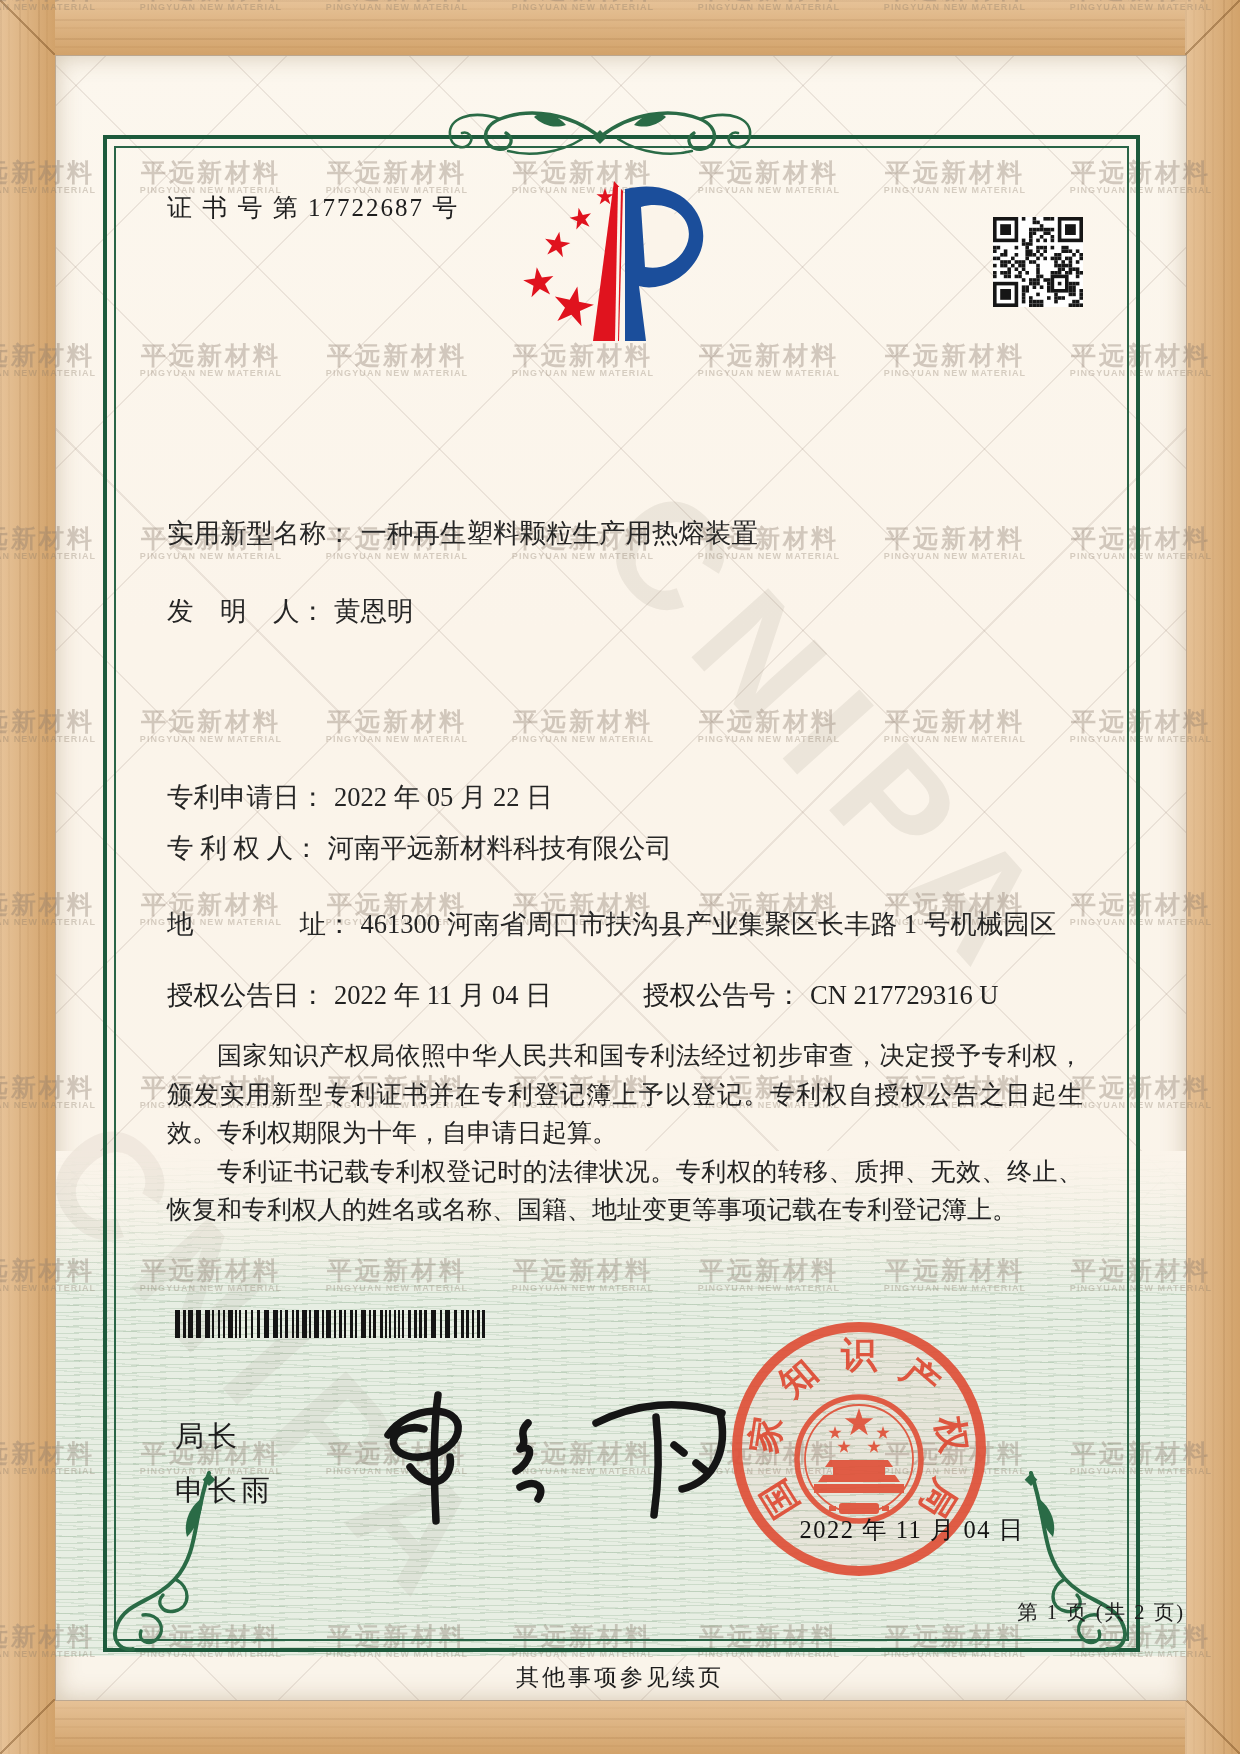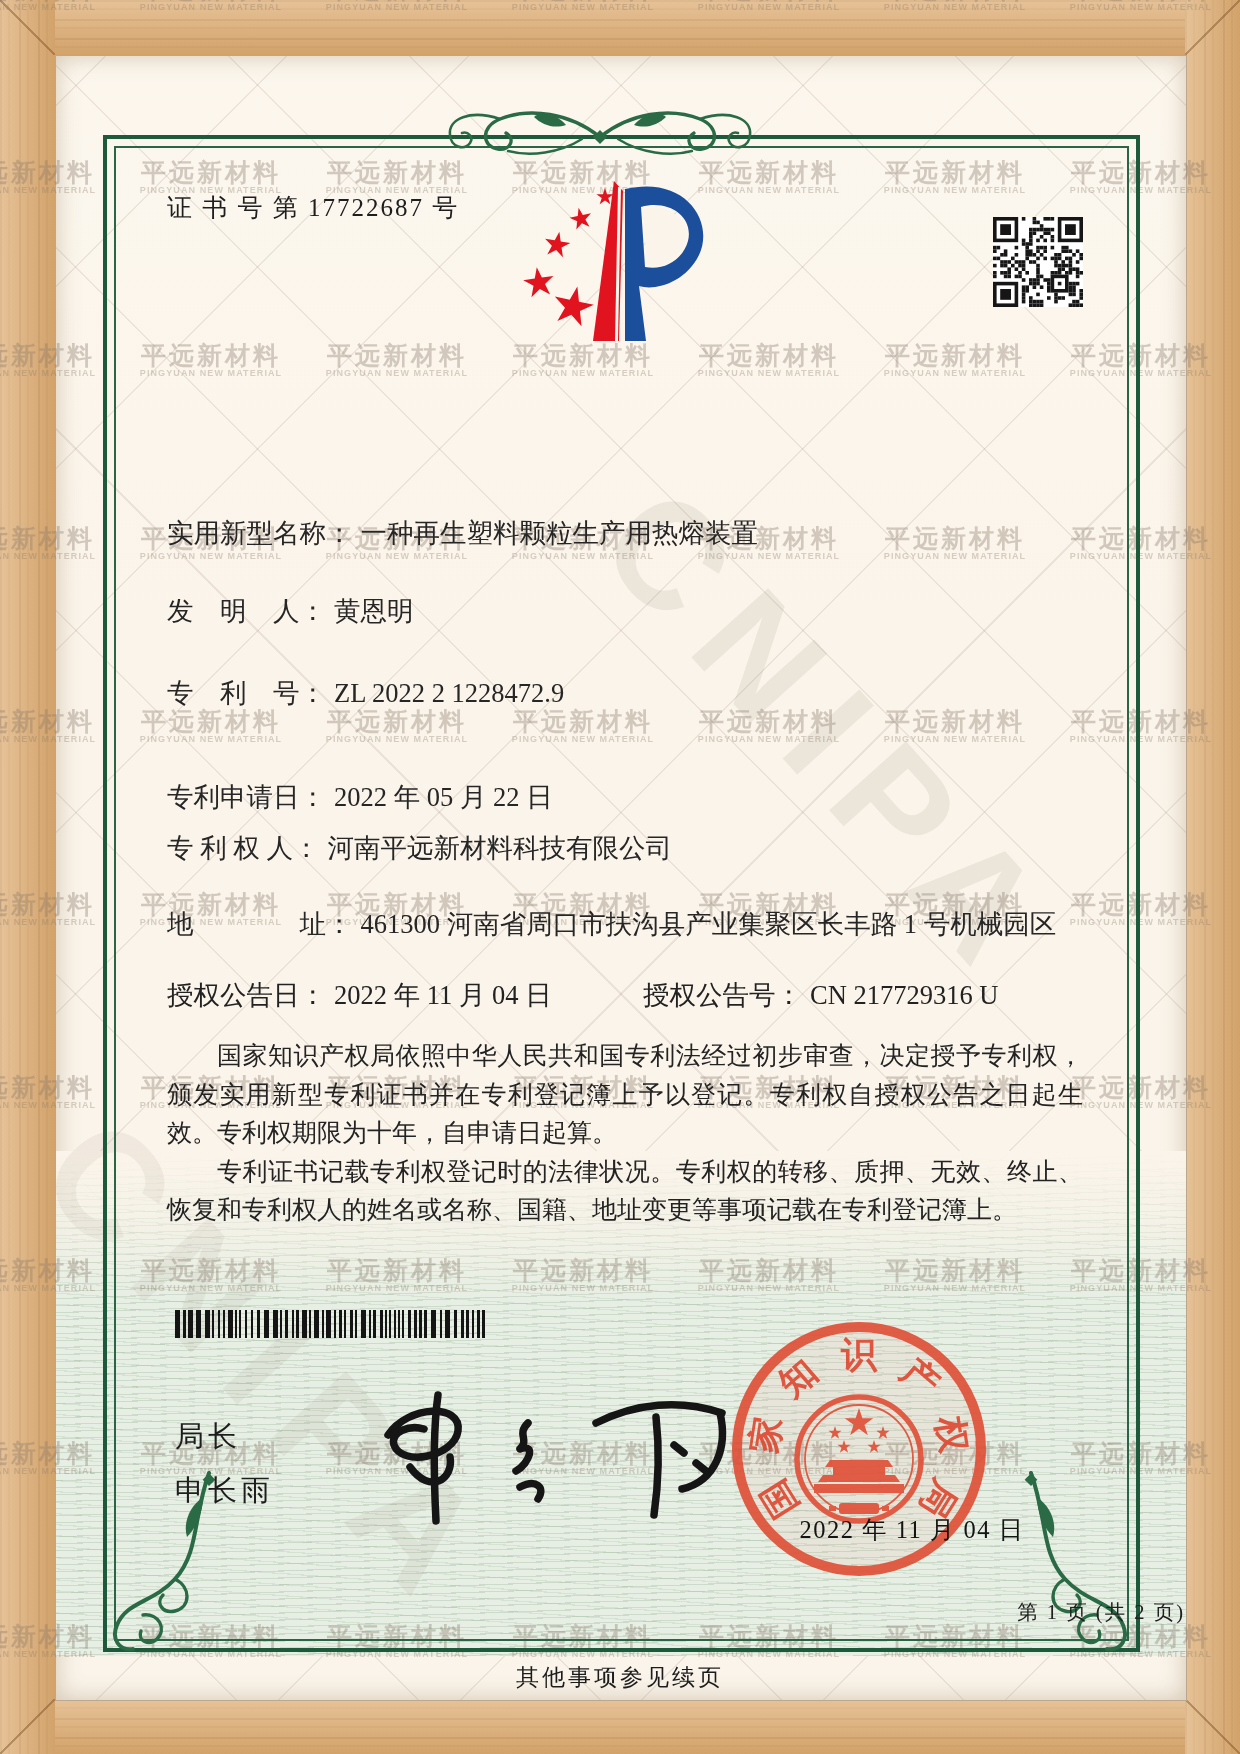--- a/index.html
+++ b/index.html
@@ -677,23 +677,20 @@
       <rect x="86.4" y="86.4" width="3.6" height="3.6" fill="#161616"></rect>
     </svg>
 
 
   <div class="field-row" style="top:538px">
     <span class="field-label">发　明　人：</span><span>黄恩明</span>
   </div>
   <div class="field-row" style="top:460px">
     <span class="field-label">实用新型名称：</span><span>一种再生塑料颗粒生产用热熔装置</span>
   </div>
-  <div class="field-row" style="top:620px">
-    <span class="field-label">专　利　号：</span><span>ZL 2022 2 1228472.9</span>
-  </div>
   <div class="field-row" style="top:724px">
     <span class="field-label">专利申请日：</span><span>2022 年 05 月 22 日</span>
   </div>
   <div class="field-row" style="top:775px">
     <span class="field-label">专 利 权 人：</span><span>河南平远新材料科技有限公司</span>
   </div>
   <div class="field-row row-addr" style="top:848px">
     <span class="field-label">地　　　　址：</span><span class="addr-value">461300 河南省周口市扶沟县产业集聚区长丰路 1 号机械园区</span>
   </div>
   <div class="abs" style="top:922px;width:1130px;font-size:26.5px">

